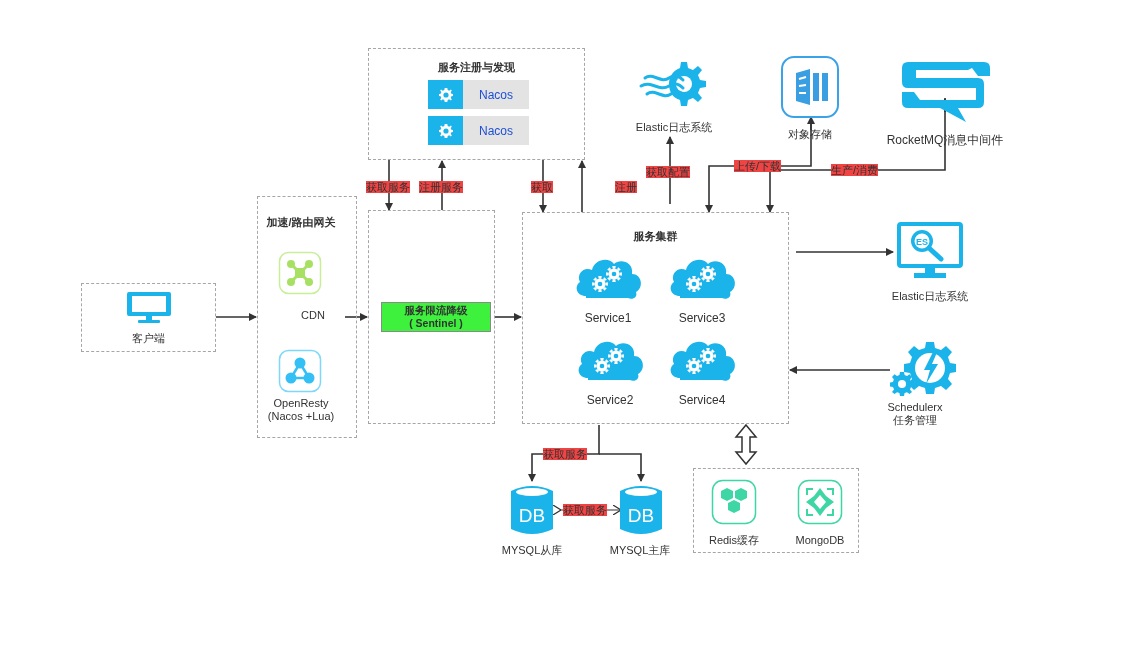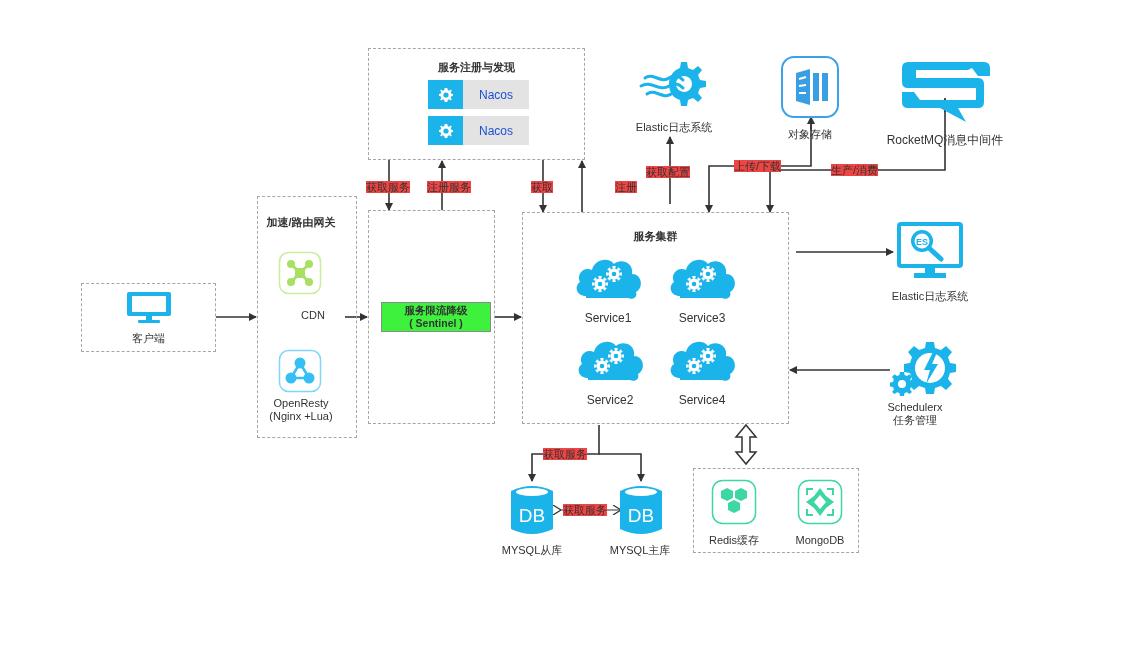--- a/index.html
+++ b/index.html
@@ -94,21 +94,21 @@
         <line x1="22" y1="14" x2="31" y2="29"></line>
         <line x1="13" y1="29" x2="31" y2="29"></line>
       </g>
     <g fill="#35c0f5">
         <circle cx="22" cy="14" r="5.5"></circle>
         <circle cx="13" cy="29" r="5.5"></circle>
         <circle cx="31" cy="29" r="5.5"></circle>
       </g>
   </svg>
   <div class="lbl" style="left:0;width:86px;top:200px;">OpenResty</div>
-  <div class="lbl" style="left:0;width:86px;top:213px;">(Nginx +Lua)</div>
+  <div class="lbl" style="left:0;width:86px;top:213px;">(Nacos +Lua)</div>
 </div>
 
 <div class="box" style="left:368px;top:48px;width:217px;height:112px;">
   <div class="title" style="left:0;width:215px;top:11px;">服务注册与发现</div>
   <div class="nacos-row" style="left:59px;top:31px;">
     <div class="ic">
         <svg width="16" height="16" viewBox="0 0 16 16">
           <path d="M8,1 L9.3,1 L9.7,3 L11.2,3.7 L12.9,2.6 L13.8,3.5 L12.7,5.2 L13.4,6.7 L15,7 L15,9 L13.4,9.3 L12.7,10.8 L13.8,12.5 L12.9,13.4 L11.2,12.3 L9.7,13 L9.3,15 L6.7,15 L6.3,13 L4.8,12.3 L3.1,13.4 L2.2,12.5 L3.3,10.8 L2.6,9.3 L1,9 L1,7 L2.6,6.7 L3.3,5.2 L2.2,3.5 L3.1,2.6 L4.8,3.7 L6.3,3 L6.7,1 Z" fill="#fff"></path>
           <circle cx="8" cy="8" r="2.6" fill="#1ab3ea"></circle>
         </svg>
@@ -320,20 +320,20 @@
         <path d="M30,36 L36,36 L36,30"></path>
     </g>
     <polygon points="23,9 29,17 37,23 29,29 23,37 17,29 9,23 17,17" fill="#3fd6a6"></polygon>
     <polygon points="23,16 29,23 23,30 17,23" fill="#fff"></polygon>
   </svg>
   <div class="lbl" style="left:0;width:80px;top:65px;">Redis缓存</div>
   <div class="lbl" style="left:86px;width:80px;top:65px;">MongoDB</div>
 </div>
 
 <div class="edge-lbl" style="left:366px;top:181px;">获取服务</div>
-<div class="edge-lbl" style="left:419px;top:181px;margin-left:8px;">注册服务</div>
+<div class="edge-lbl" style="left:419px;top:181px;">注册服务</div>
 <div class="edge-lbl" style="left:531px;top:181px;">获取</div>
 <div class="edge-lbl" style="left:571px;top:181px;margin-left:44px;">注册</div>
 <div class="edge-lbl" style="left:646px;top:166px;">获取配置</div>
 <div class="edge-lbl" style="left:734px;top:160px;">上传/下载</div>
 <div class="edge-lbl" style="left:831px;top:164px;">生产/消费</div>
 <div class="edge-lbl" style="left:543px;top:448px;">获取服务</div>
 <div class="edge-lbl" style="left:563px;top:504px;">获取服务</div>
 
 </body></html>

